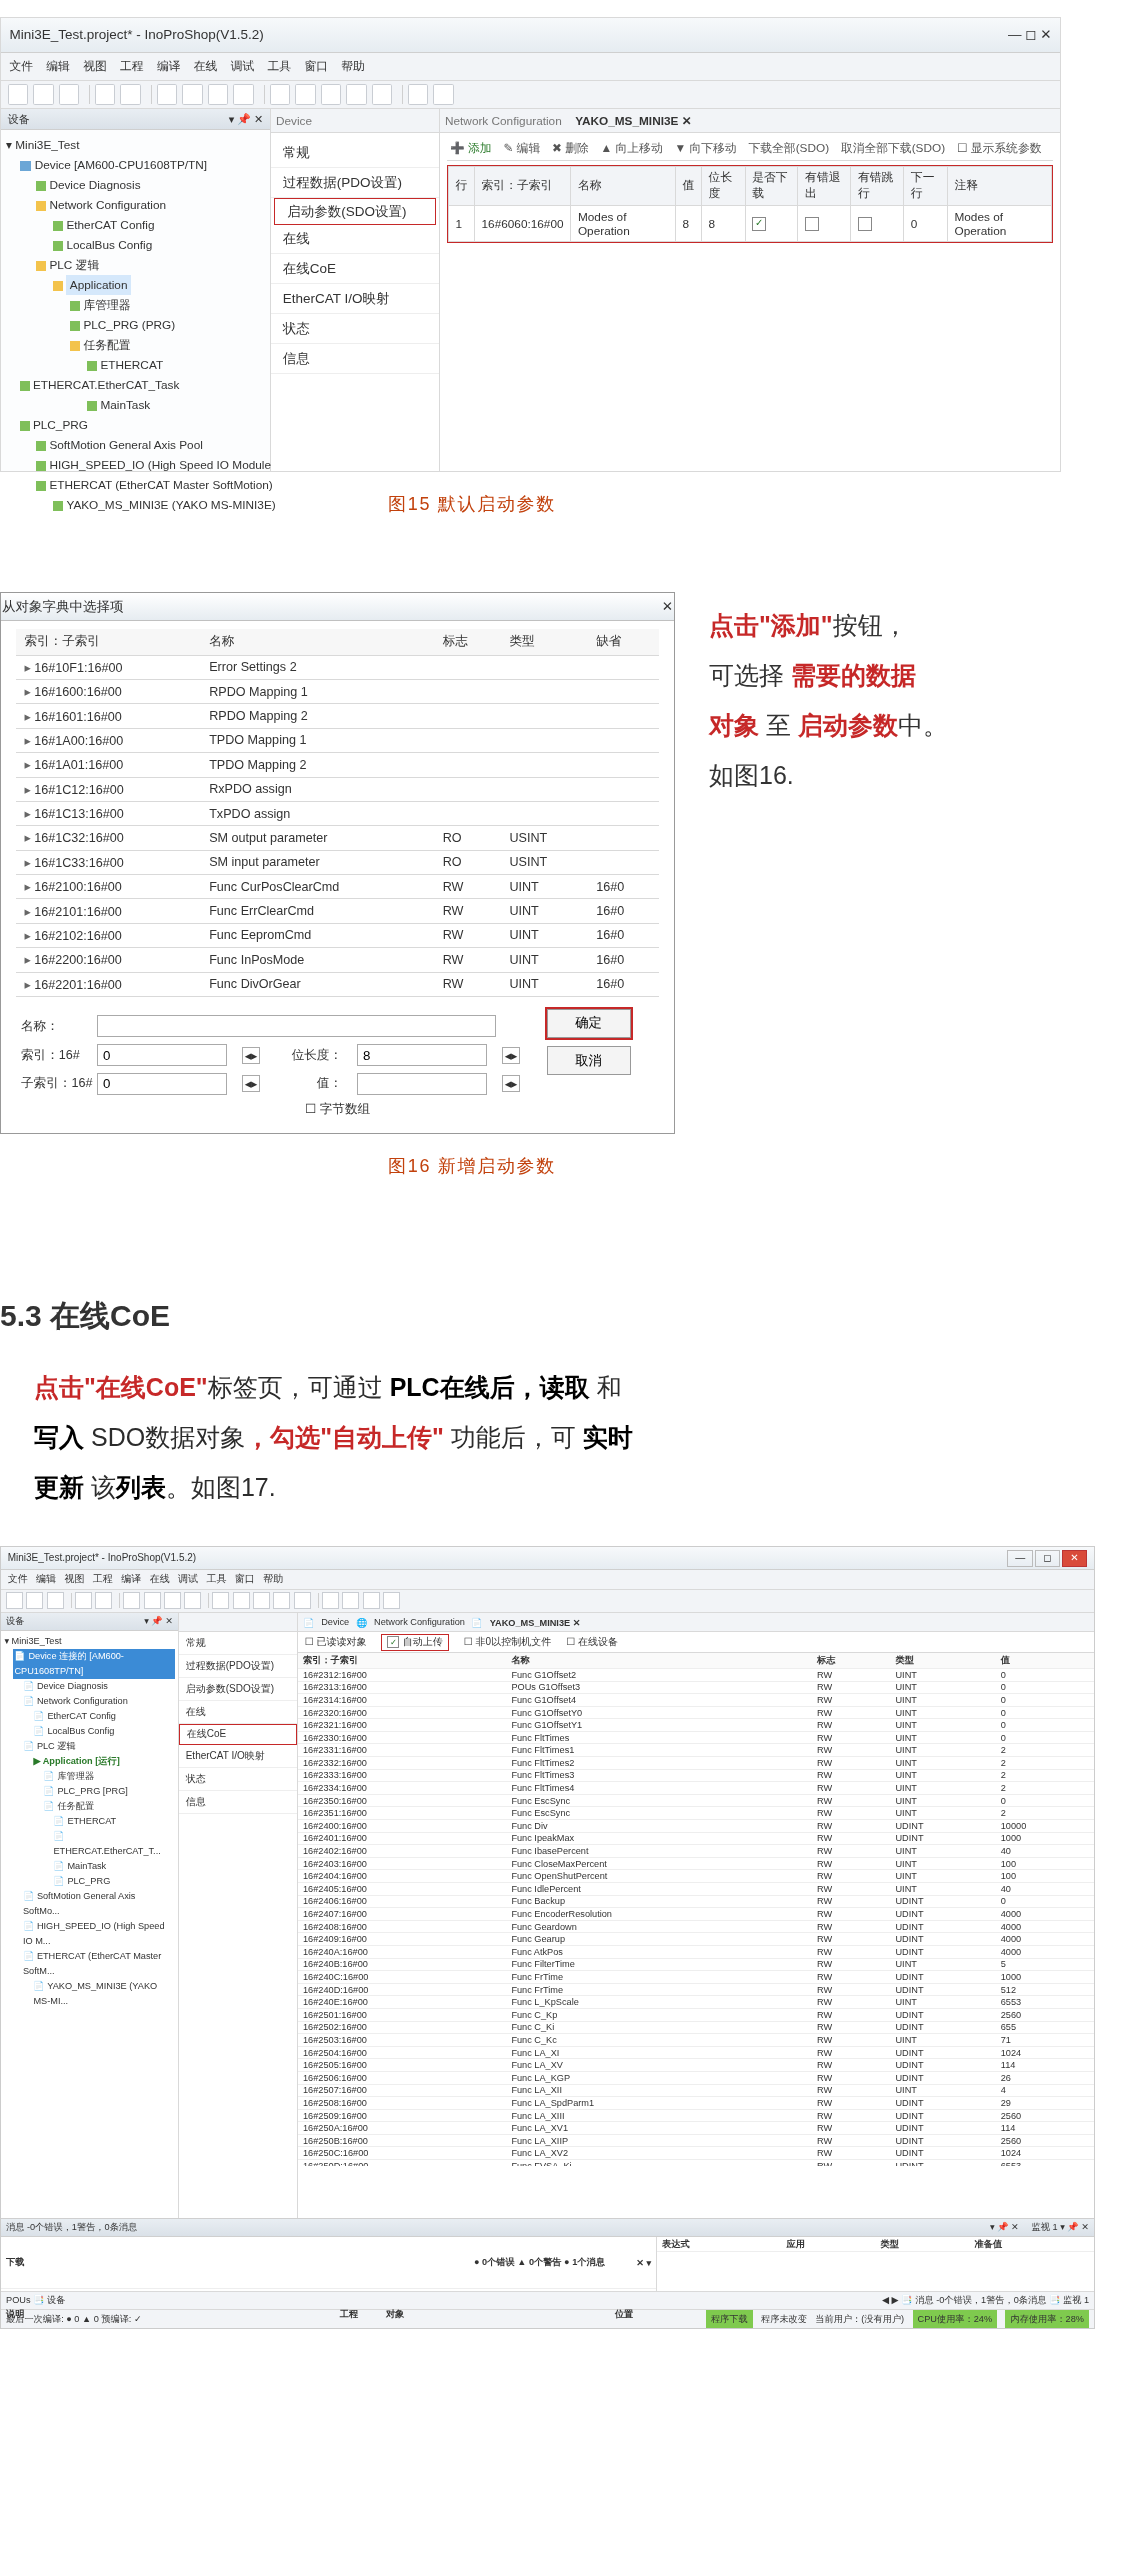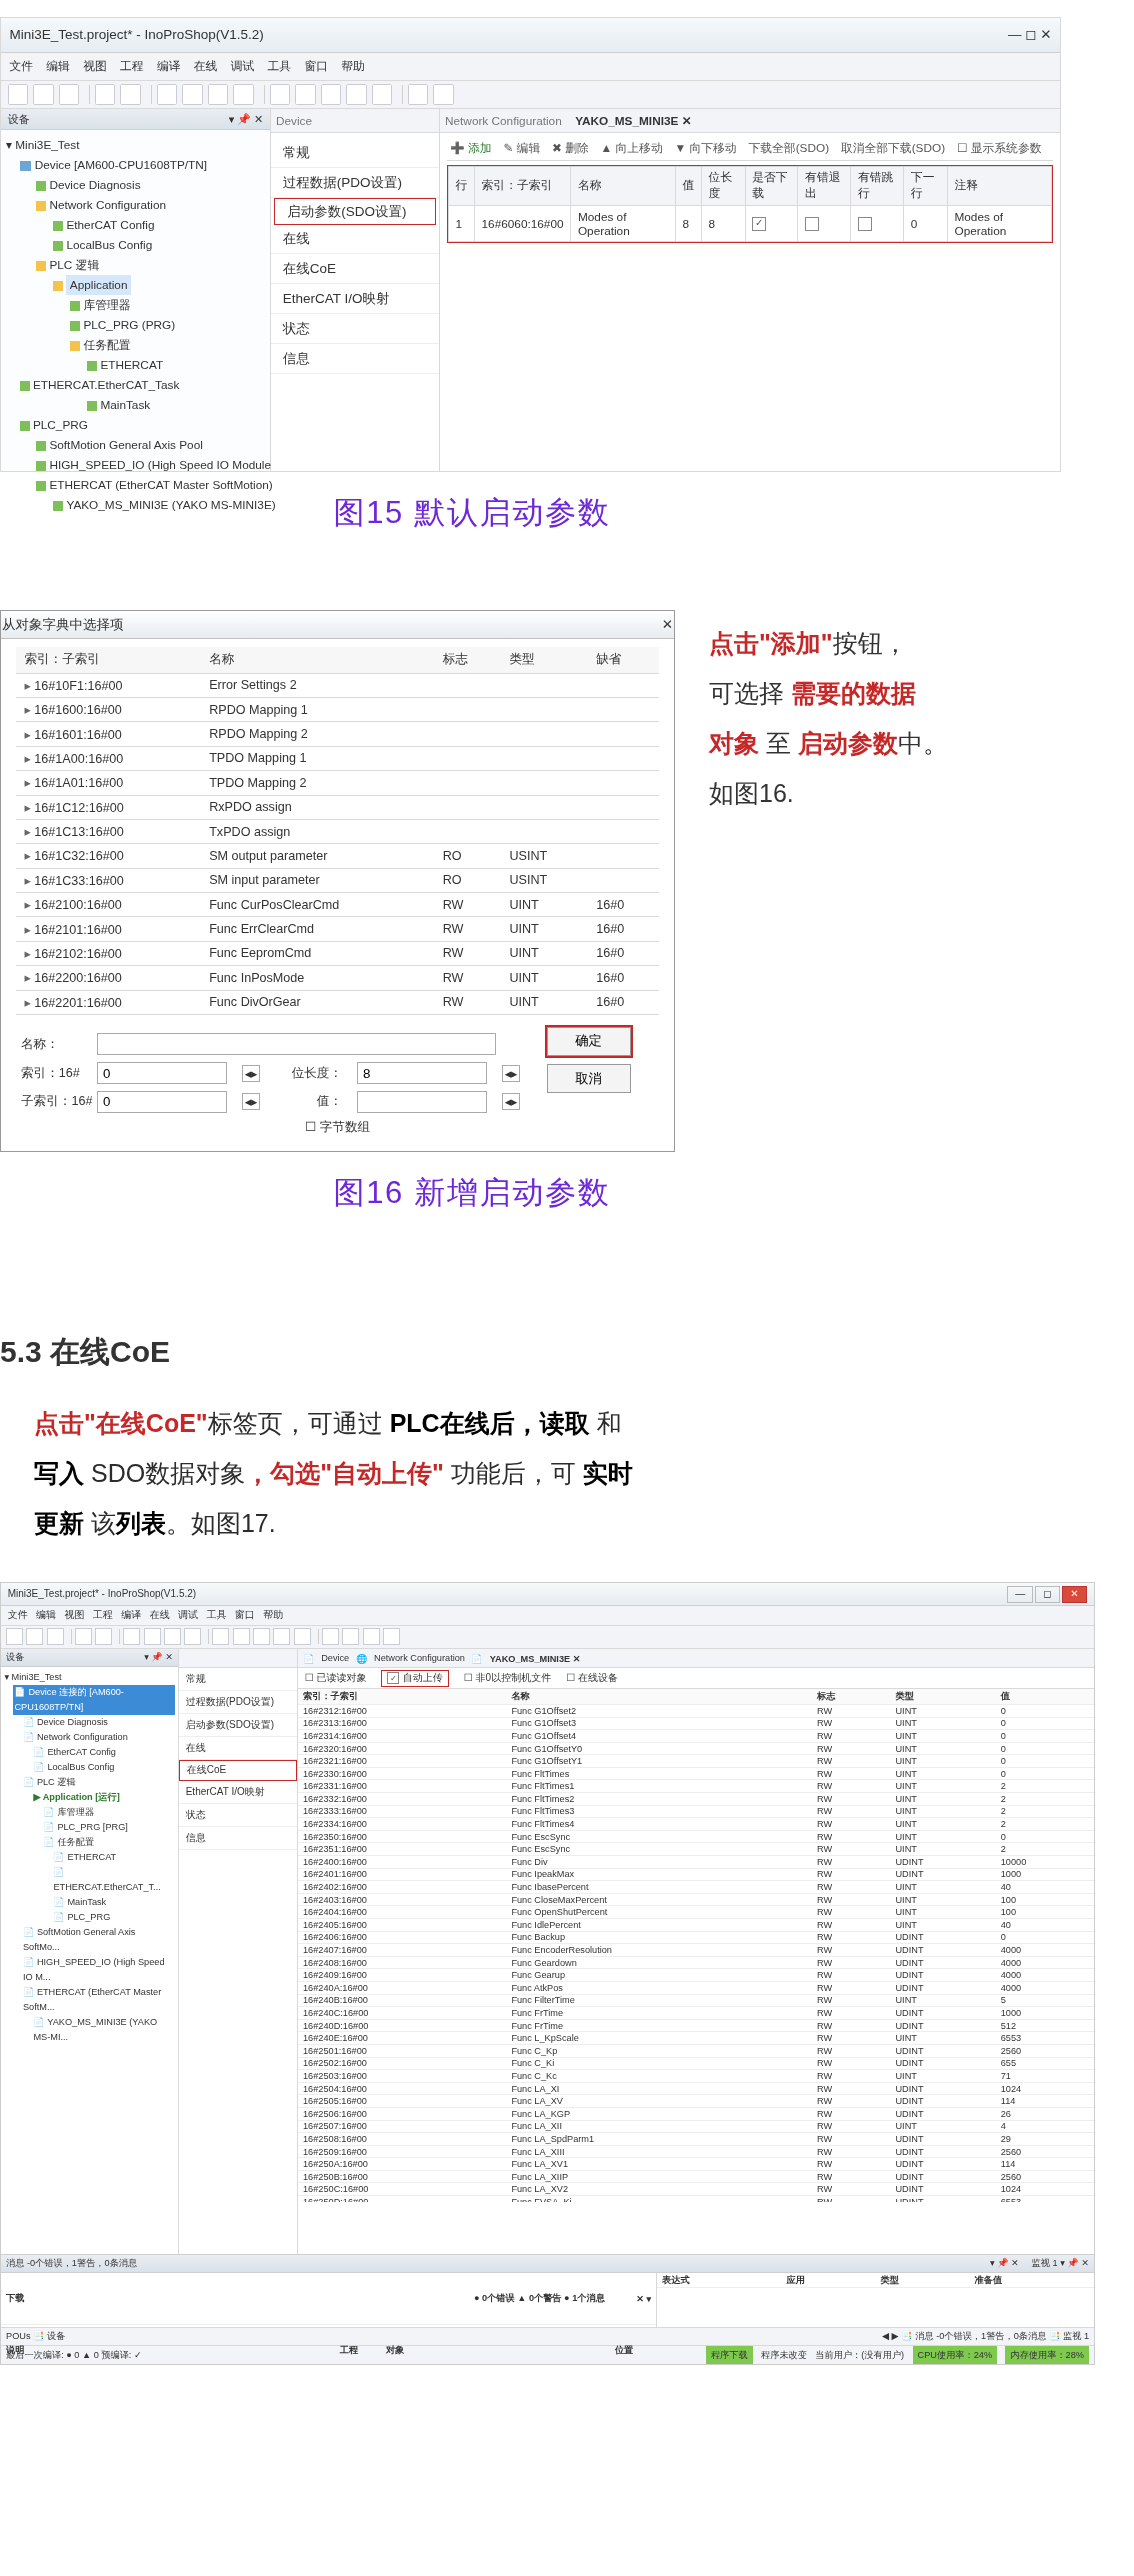--- a/index.html
+++ b/index.html
@@ -36,21 +36,21 @@
   .fig15-mid .tabs-list .sel { border:1.7px solid #c62828; margin:-0.8px 3.4px; height:25px; line-height:25px; }
   .fig15-right { flex:1; background:#fff; position:relative; padding:5px 6.7px 0; }
   .fig15-right .actbar { height:23.5px; line-height:23.5px; font-size:11.8px; color:#555; border-bottom:0.8px solid #d9d9d9; display:flex; gap:11.8px; padding:0 3.4px; }
   .fig15-right .actbar .add { color:#2a7a2a; }
   .fig15-right .tbl { border:1.7px solid #c62828; margin-top:3.4px; }
   .fig15-right table { width:100%; border-collapse:collapse; font-size:11.8px; }
   .fig15-right th, .fig15-right td { border:0.8px solid #d9d9d9; padding:3.4px 6.7px; text-align:left; }
   .fig15-right th { background:#f2f4f7; font-weight:normal; }
   .fig15-right .chk { display:inline-block; width:11.8px; height:11.8px; border:0.8px solid #888; vertical-align:middle; text-align:center; font-size:10px; line-height:10px; }
   .fig15-right .chk.on { color:#2a7a2a; }
-  .cap { text-align:center; font-size:31px; color:#6d28d9; margin:20px 0; letter-spacing:1.7px; }
+  .cap { text-align:center; font-size:18px; color:#c2410c; margin:20px 0; letter-spacing:1.7px; }
 
   
   .fig16-wrap { display:flex; gap:34px; width:1076px; margin:76px auto 0; align-items:flex-start; }
   .fig16 { width:673px; border:0.8px solid #999; background:#fff; font-size:12.6px; }
   .fig16 .dlg-title { height:27px; line-height:27px; padding:0 1px; border-bottom:0.8px solid #c0c0c0; background:linear-gradient(#fff,#e6ecf1); font-size:13.5px; display:flex; justify-content:space-between; }
   .fig16 .tbl-wrap { padding:8.4px 15px 0; }
   .fig16 table { width:100%; border-collapse:collapse; font-size:12.6px; }
   .fig16 th, .fig16 td { padding:4.2px 8.4px; border-bottom:0.8px solid #d9d9d9; text-align:left; }
   .fig16 th { font-weight:normal; color:#333; background:#f7f7f7; }
   .fig16 .grp td:first-child::before { content:"▸ "; color:#666; }
@@ -545,21 +545,21 @@
               <tbody id="fig17-body">
                 <tr>
                   <td>16#2312:16#00</td>
                   <td>Func G1Offset2</td>
                   <td>RW</td>
                   <td>UINT</td>
                   <td>0</td>
                 </tr>
                 <tr>
                   <td>16#2313:16#00</td>
-                  <td>Func G1Offset3</td>
+                  <td>POUs G1Offset3</td>
                   <td>RW</td>
                   <td>UINT</td>
                   <td>0</td>
                 </tr>
                 <tr>
                   <td>16#2314:16#00</td>
                   <td>Func G1Offset4</td>
                   <td>RW</td>
                   <td>UINT</td>
                   <td>0</td>

